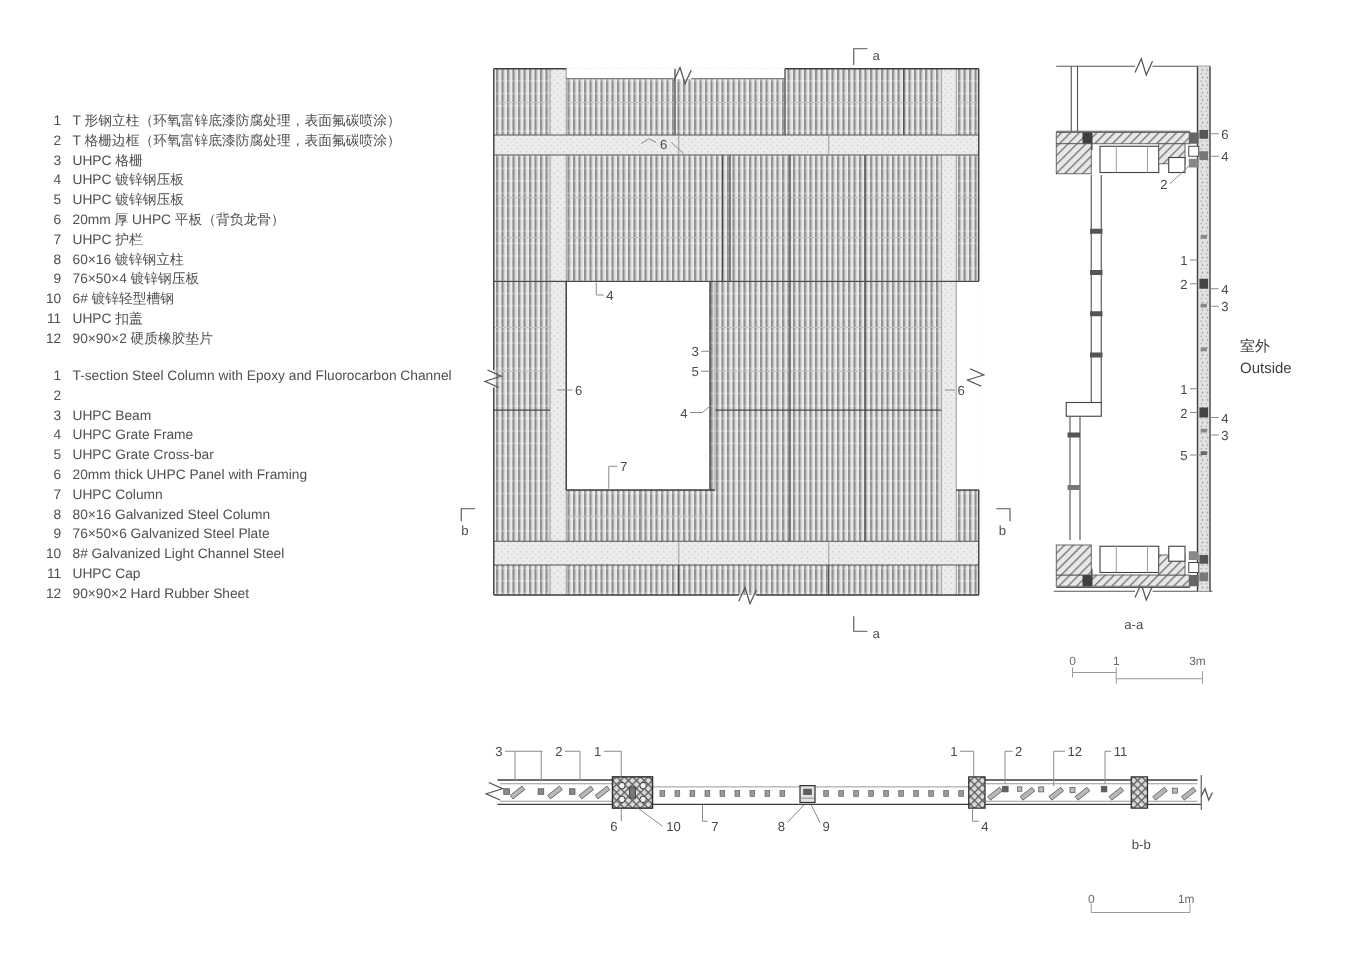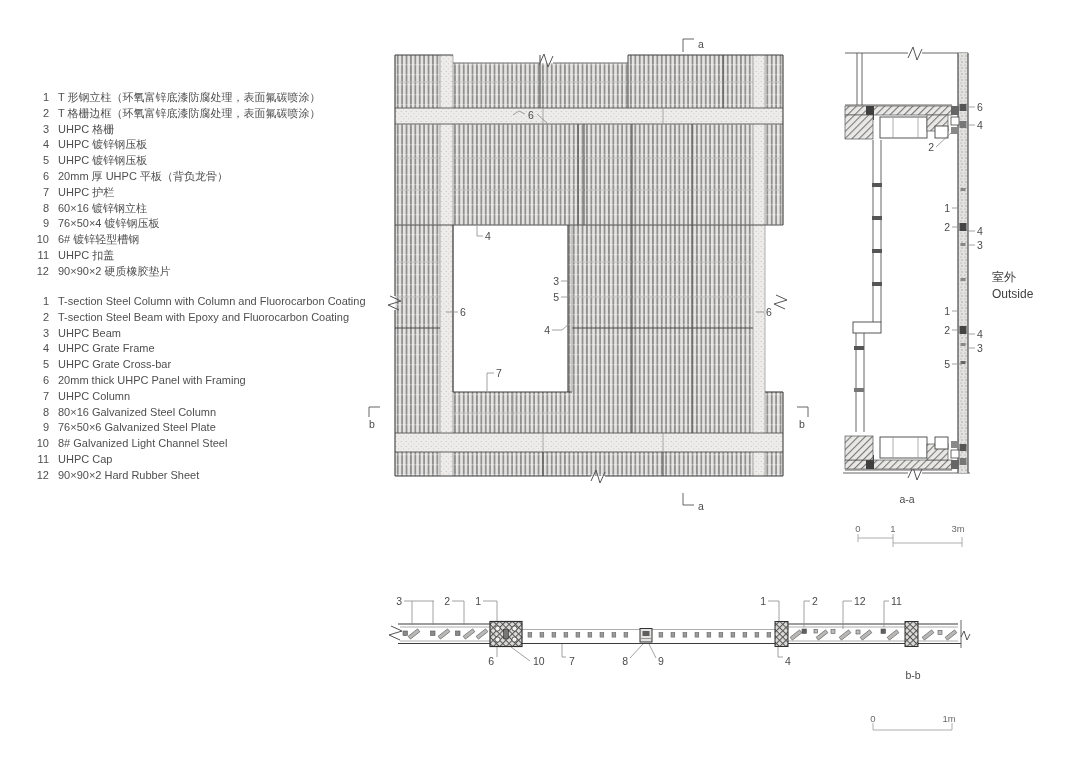--- a/index.html
+++ b/index.html
@@ -87,26 +87,25 @@
       <div class="lrow">
         <span class="num">12</span>
         <span class="txt">90×90×2 硬质橡胶垫片</span>
       </div>
     </div>
 
   <div id="legend-en" class="legend">
 
       <div class="lrow">
         <span class="num">1</span>
-        <span class="txt">T-section Steel Column with Column and Fluorocarbon Coating</span>
+        <span class="txt">T-section Steel Column with Epoxy and Fluorocarbon Channel</span>
       </div>
 
       <div class="lrow">
         <span class="num">2</span>
-        <span class="txt">T-section Steel Beam with Epoxy and Fluorocarbon Coating</span>
       </div>
 
       <div class="lrow">
         <span class="num">3</span>
         <span class="txt">UHPC Beam</span>
       </div>
 
       <div class="lrow">
         <span class="num">4</span>
         <span class="txt">UHPC Grate Frame</span>

